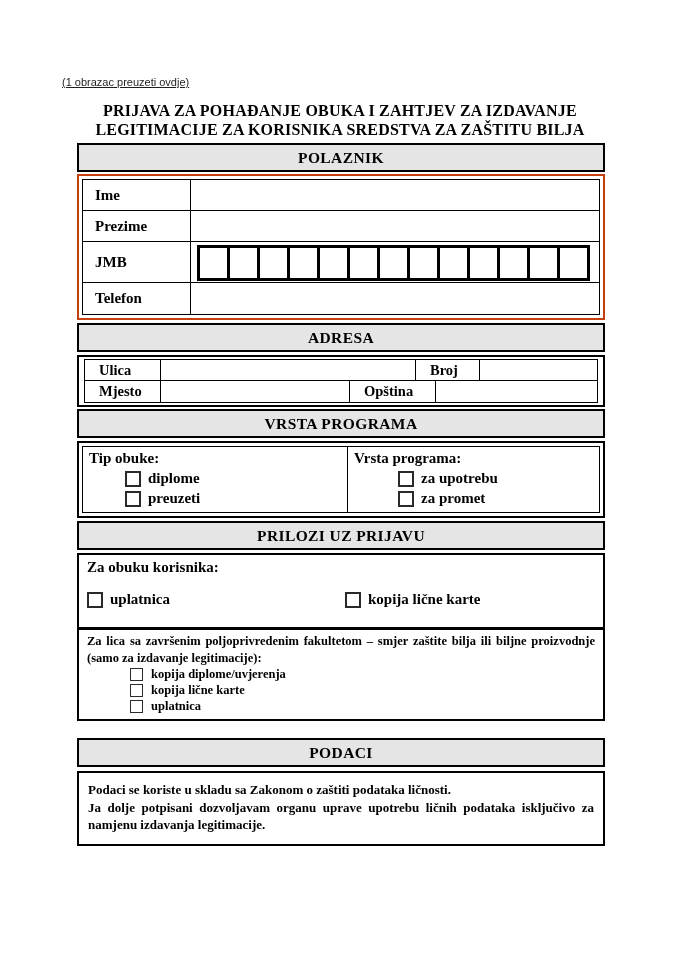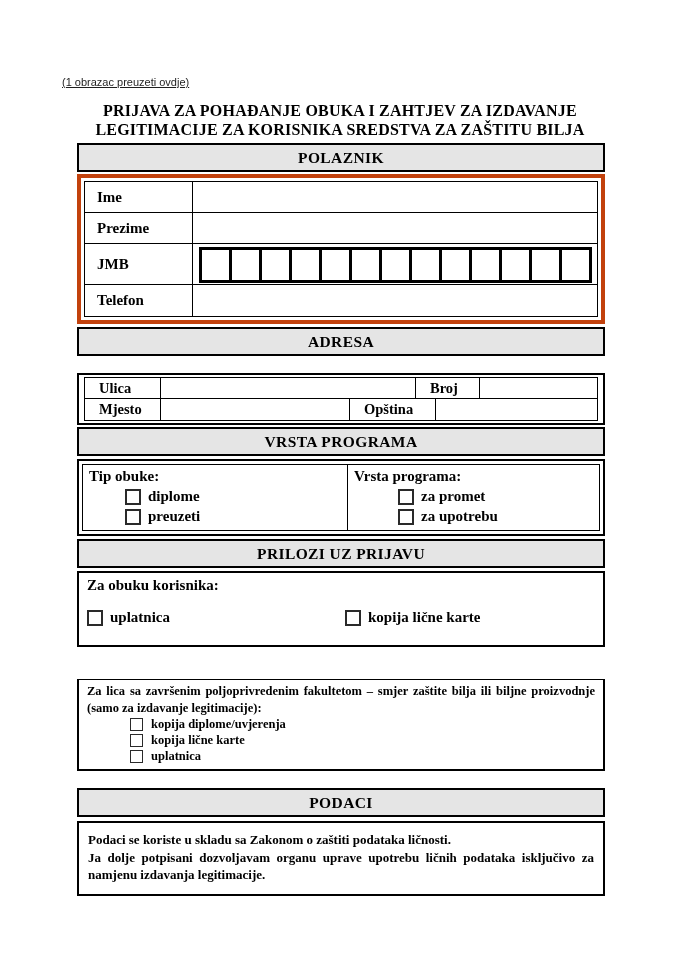--- a/index.html
+++ b/index.html
@@ -16,37 +16,37 @@
   .title{
     position:absolute;left:70px;top:101px;width:540px;text-align:center;
     font-weight:bold;font-size:16px;line-height:1.2;letter-spacing:0.2px;
   }
   .form{position:absolute;left:77px;top:143px;width:528px;}
   .section-header{
     border:2px solid #000;background:#e5e5e5;height:29px;line-height:25px;
     text-align:center;font-weight:bold;font-size:15.5px;letter-spacing:0.4px;
   }
   
-  .polaznik-box{border:4px solid #c2410c;margin-top:2px;padding:3px;}
+  .polaznik-box{border:2px solid #c2410c;margin-top:2px;padding:3px;}
   .p-table{border:1px solid #000;}
   .p-row{display:flex;border-bottom:1px solid #000;align-items:center;}
   .p-row:last-child{border-bottom:none;}
   .p-row{height:31px;}
   .p-row.jmb{height:41px;}
   .p-label{
     width:108px;border-right:1px solid #000;align-self:stretch;
     display:flex;align-items:center;padding-left:12px;
     font-weight:bold;font-size:15px;
   }
   .p-value{flex:1;align-self:stretch;}
   .jmb-cells{display:flex;margin-left:6px;}
   .jmb-cell{width:33px;height:36px;border:3px solid #000;background:#fff;}
   .jmb-cell + .jmb-cell{margin-left:-3px;}
   
-  .adresa-box{border:2px solid #000;margin-top:17px;padding:2px 5px;}
+  .adresa-box{border:2px solid #000;margin-top:3px;padding:2px 5px;}
   .a-table{border:1px solid #000;}
   .a-row{display:flex;height:21px;}
   .a-row:first-child{border-bottom:1px solid #000;}
   .a-label{
     font-weight:bold;font-size:14.5px;display:flex;align-items:center;
     padding-left:14px;border-right:1px solid #000;align-self:stretch;
   }
   .a-value{border-right:1px solid #000;align-self:stretch;}
   .a-value.last{border-right:none;flex:1;}
   .w-ulica{width:76px;} .w-ulica-val{width:255px;}
@@ -68,21 +68,21 @@
   }
   .checkbox.small{width:13px;height:13px;border:1px solid #2a2a2a;}
   .opt-label{font-weight:bold;font-size:15px;margin-left:7px;white-space:nowrap;}
   .opt-label.small{font-size:12.5px;margin-left:8px;}
   
   .prilozi-box1{border:2px solid #000;margin-top:3px;height:76px;padding:4px 8px;}
   .prilozi-title{font-weight:bold;font-size:15px;}
   .prilozi-opts{display:flex;margin-top:15px;align-items:center;}
   .prilozi-opt1{display:flex;align-items:center;width:258px;}
   .prilozi-opt2{display:flex;align-items:center;}
-  .prilozi-box2{border:2px solid #000;border-top-width:1px;padding:3px 8px 5px 8px;margin-top:32px;}
+  .prilozi-box2{border:2px solid #000;border-top-width:1px;padding:3px 8px 5px 8px;}
   .note{
     font-weight:bold;font-size:12.5px;line-height:1.32;text-align:justify;
   }
   .fak-opts{margin-left:43px;margin-top:1px;}
   .fak-opts .opt-line{margin-top:1px;}
   
   .podaci-header{margin-top:17px;}
   .podaci-box{border:2px solid #000;margin-top:4px;padding:8px 9px 10px 9px;}
   .podaci-line1{font-weight:bold;font-size:13px;line-height:1.35;}
   .podaci-line2{font-weight:bold;font-size:13px;line-height:1.35;text-align:justify;}
@@ -173,25 +173,25 @@
         </div>
         <div class="opt-line">
           <div class="checkbox"></div>
           <span class="opt-label">preuzeti</span>
         </div>
       </div>
       <div class="v-col right">
         <div class="v-title">Vrsta programa:</div>
         <div class="opt-line">
           <div class="checkbox"></div>
+          <span class="opt-label">za upotrebu</span>
+        </div>
+        <div class="opt-line">
+          <div class="checkbox"></div>
           <span class="opt-label">za promet</span>
-        </div>
-        <div class="opt-line">
-          <div class="checkbox"></div>
-          <span class="opt-label">za upotrebu</span>
         </div>
       </div>
     </div>
   </div>
 
   <div class="section-header" style="margin-top:3px;">PRILOZI UZ PRIJAVU</div>
   <div class="prilozi-box1">
     <div class="prilozi-title">Za obuku korisnika:</div>
     <div class="prilozi-opts">
       <div class="prilozi-opt1">

